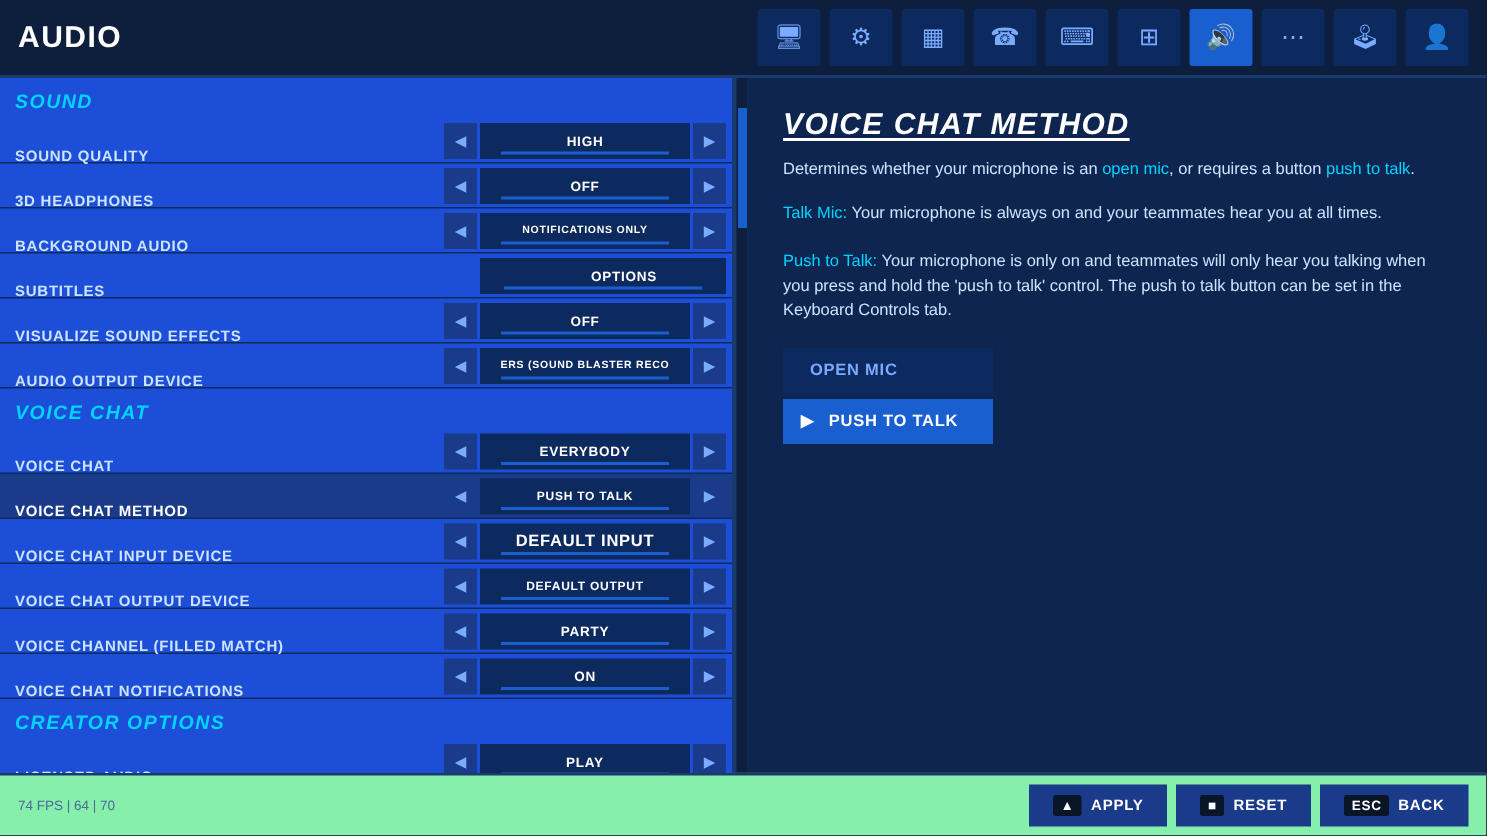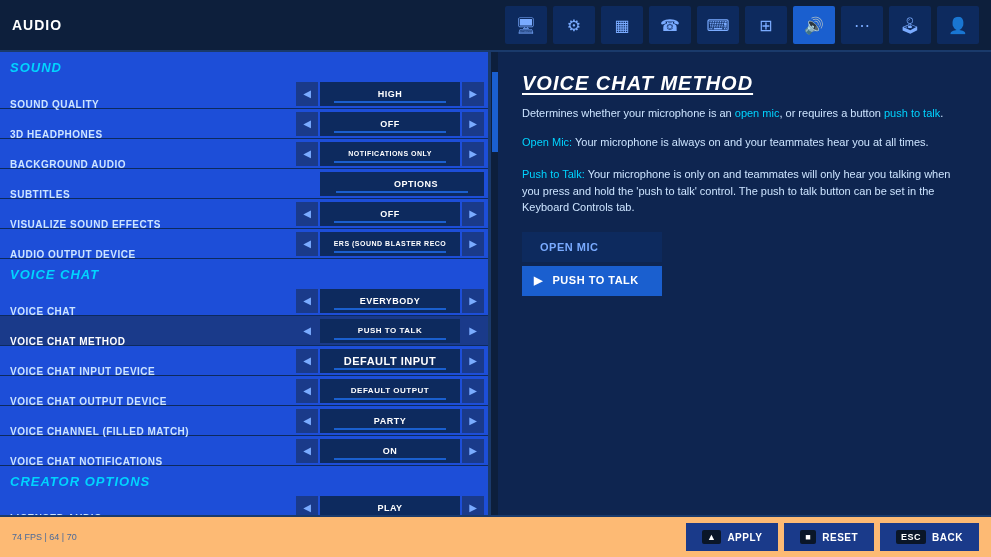--- a/index.html
+++ b/index.html
@@ -16,21 +16,21 @@
     .top-nav {
       background: #0d1f3c;
       height: 52px;
       display: flex;
       align-items: center;
       padding: 0 12px;
       border-bottom: 2px solid #1a3a6b;
     }
     .top-nav-title {
       color: white;
-      font-size: 14px;
+      font-size: 20px;
       font-weight: 900;
       margin-right: 20px;
       text-transform: uppercase;
       letter-spacing: 1px;
     }
     .nav-icons {
       display: flex;
       gap: 6px;
       margin-left: auto;
     }
@@ -227,21 +227,21 @@
     .scroll-thumb {
       width: 6px;
       height: 80px;
       background: #1a5fcf;
       margin-top: 20px;
     }
 
     
     .bottom-bar {
       height: 42px;
-      background: #fdba74;
+      background: #86efac;
       border-top: 2px solid #1a3a6b;
       display: flex;
       align-items: center;
       justify-content: space-between;
       padding: 0 12px;
     }
     .fps-info {
       font-size: 9px;
       color: #4a6a9a;
       font-family: Arial, sans-serif;
@@ -421,21 +421,21 @@
   <div class="scroll-divider">
     <div class="scroll-thumb"></div>
   </div>
 
   <div class="right-panel">
     <div class="right-title">VOICE CHAT METHOD</div>
     <p class="right-desc">
       Determines whether your microphone is an <span class="highlight">open mic</span>, or requires a button <span class="highlight">push to talk</span>.
     </p>
     <p class="right-desc2">
-      <span class="highlight">Open Mic:</span> Your microphone is always on and your teammates hear you at all times.
+      <span class="highlight">Talk Mic:</span> Your microphone is always on and your teammates hear you at all times.
     </p>
     <p class="right-desc2">
       <span class="highlight">Push to Talk:</span> Your microphone is only on and teammates will only hear you talking when you press and hold the 'push to talk' control. The push to talk button can be set in the Keyboard Controls tab.
     </p>
     <button class="option-btn">OPEN MIC</button>
     <button class="option-btn selected">PUSH TO TALK</button>
   </div>
 
 </div>
 

